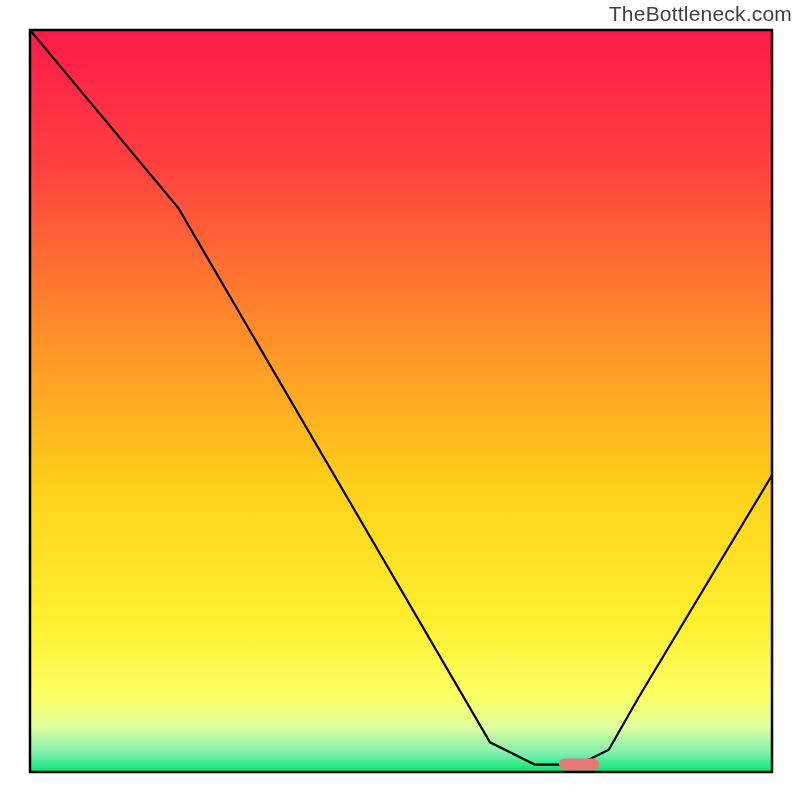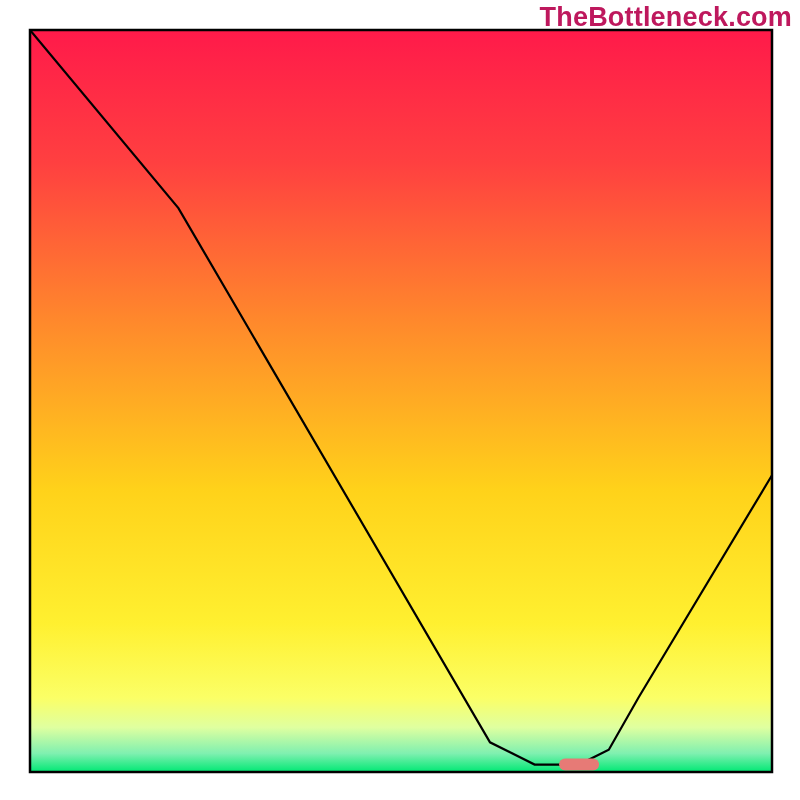--- a/index.html
+++ b/index.html
@@ -12,23 +12,23 @@
   }
   .wrap {
     position: relative;
     width: 800px;
     height: 800px;
   }
   .watermark {
     position: absolute;
     top: 2px;
     right: 8px;
-    font-size: 27px;
-    font-weight: 700;
-    color: #be185d;
+    font-size: 21px;
+    font-weight: 400;
+    color: #404040;
     letter-spacing: 0.2px;
   }
   svg {
     position: absolute;
     top: 0;
     left: 0;
   }
 </style>
 </head>
 <body>

